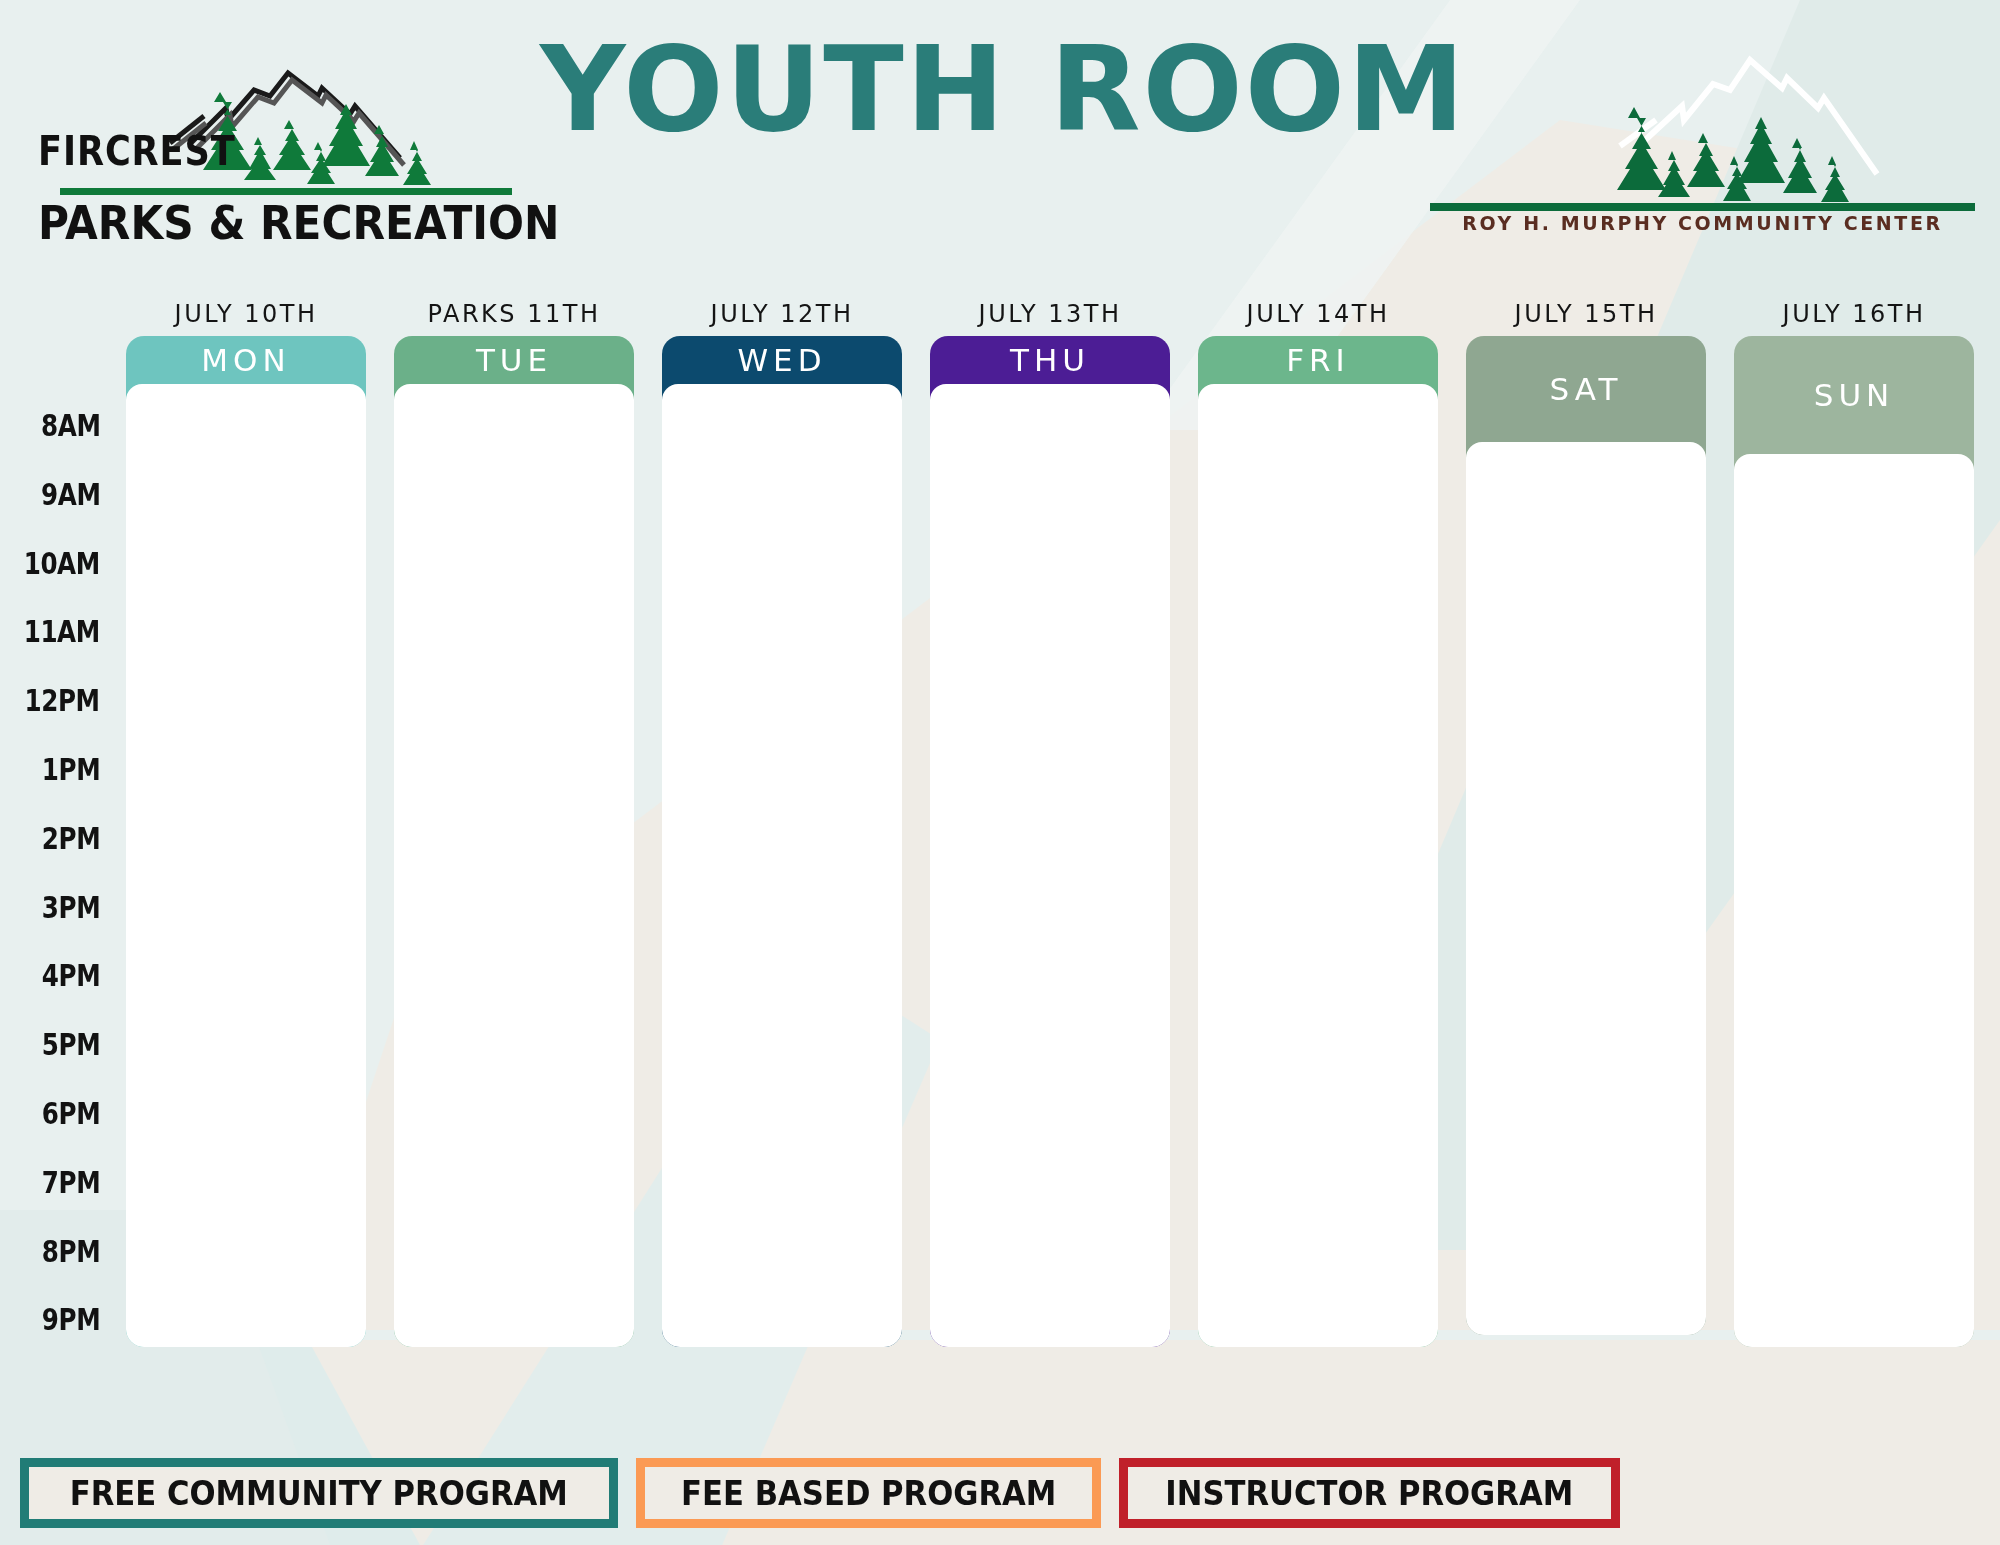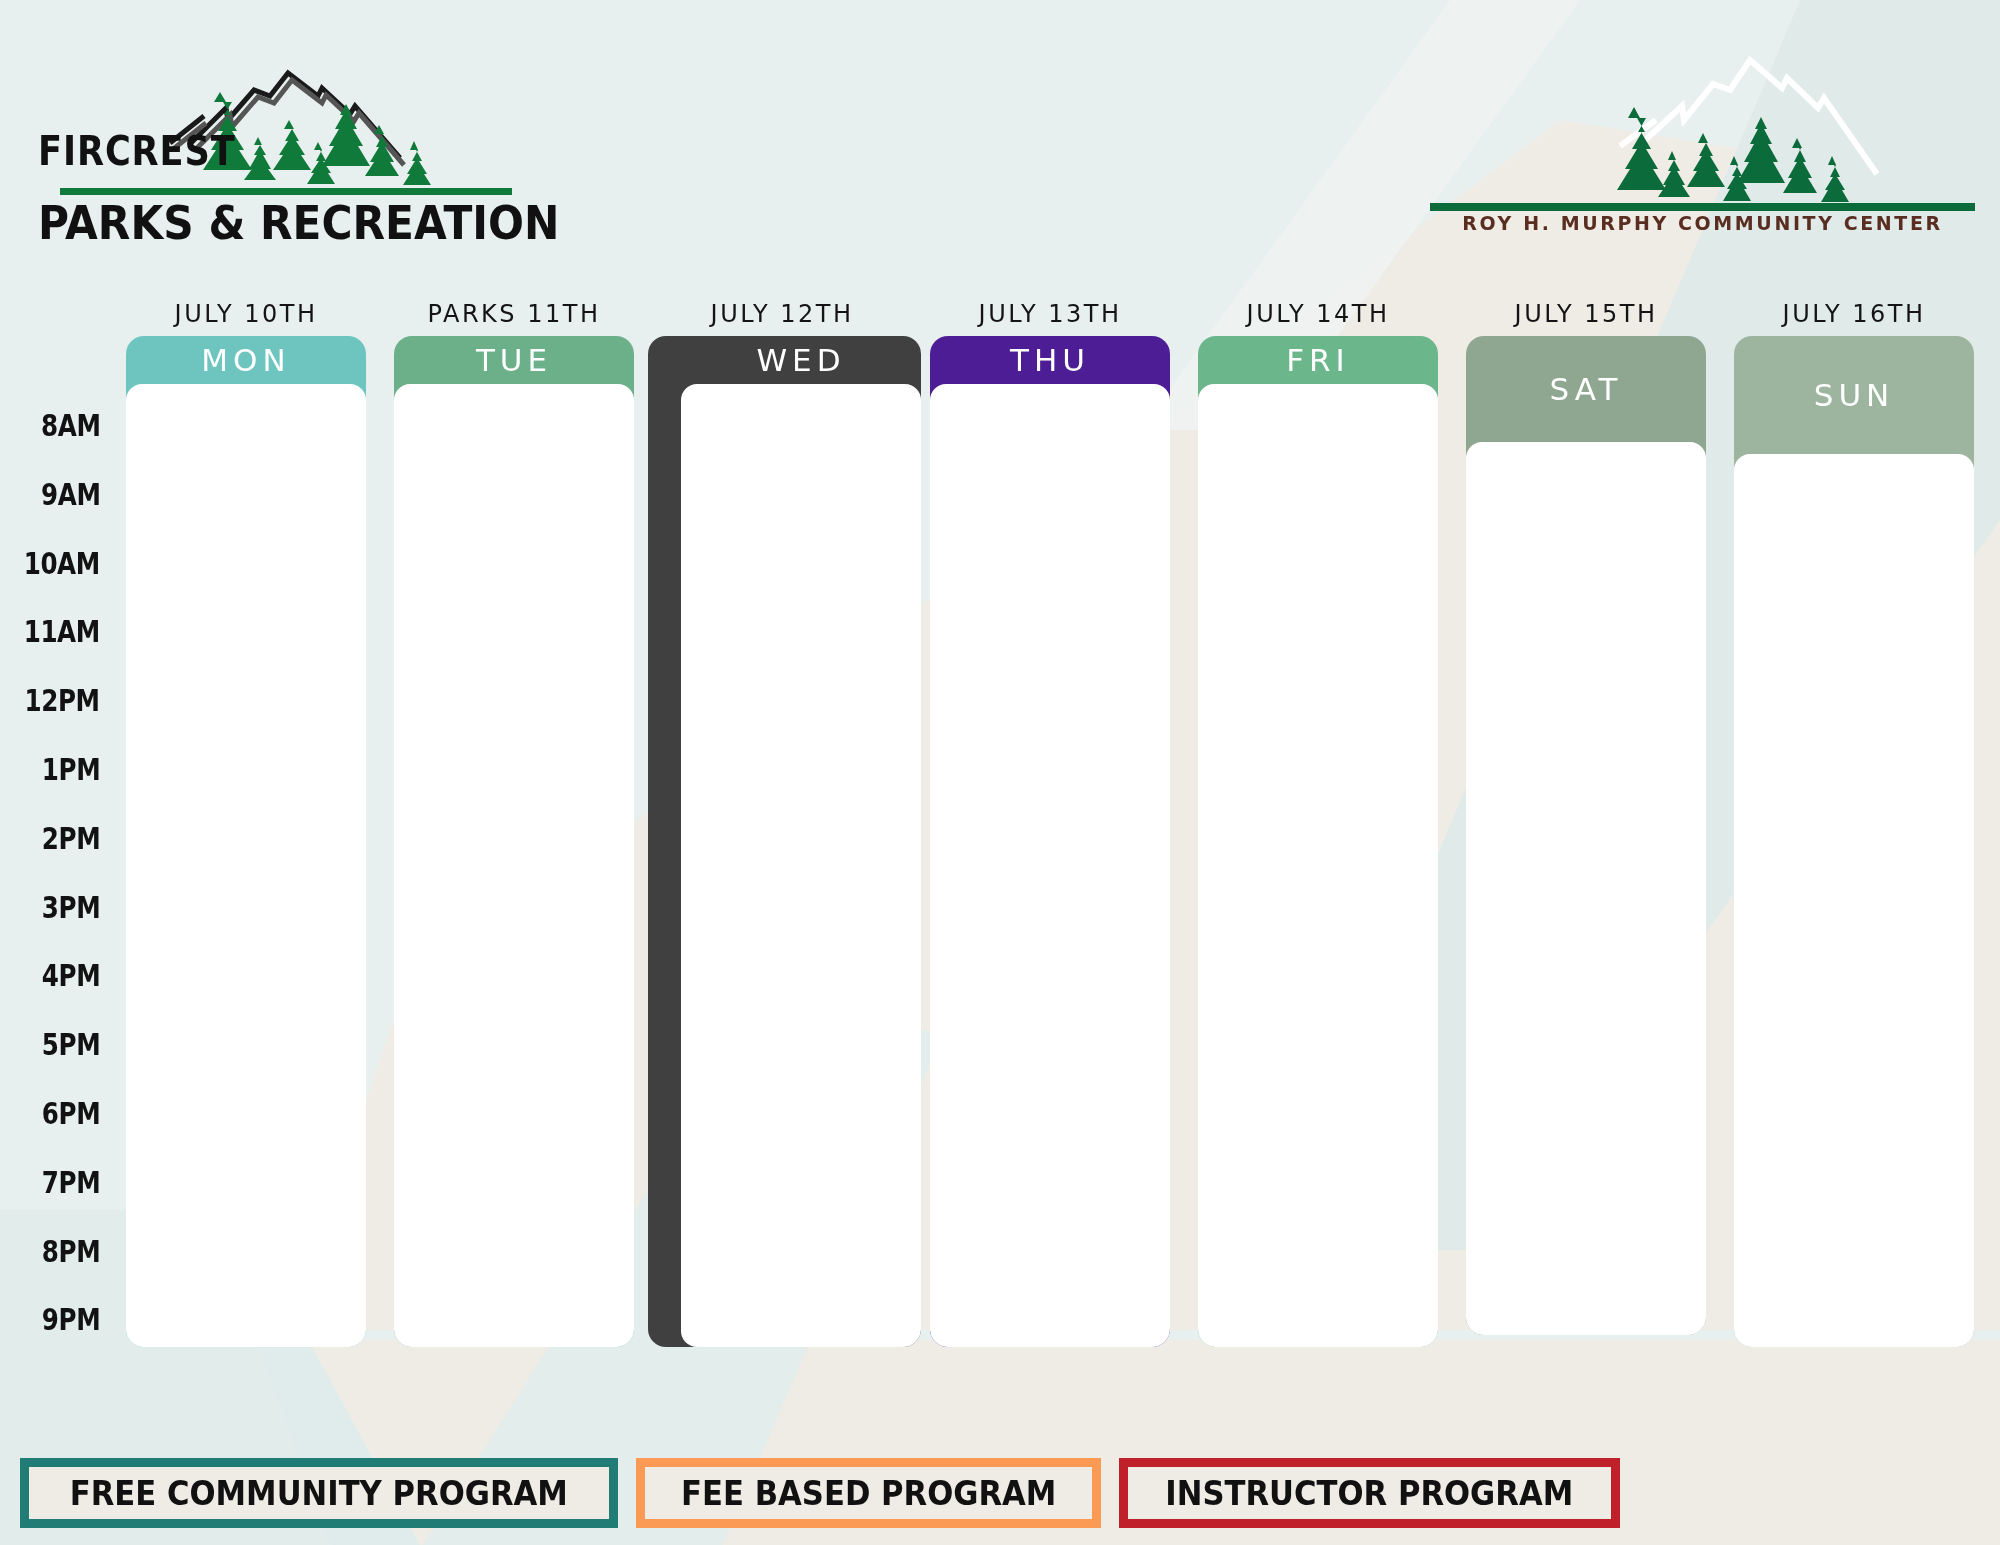--- a/index.html
+++ b/index.html
@@ -230,20 +230,21 @@
           <path d="M352,114 l5,-9 l5,9 l-3,0 l7,13 l-3,0 l9,15 l-4,0 l9,14 l-34,0 l9,-14 l-4,0 l9,-15 l-3,0 l7,-13 z"></path>
           <path d="M388,130 l4,-9 l4,9 l-2,0 l6,11 l-3,0 l8,13 l-3,0 l7,11 l-28,0 l7,-11 l-3,0 l8,-13 l-3,0 l6,-11 z"></path>
         </g>
 
         <rect x="38" y="168" width="452" height="7" fill="#0f7a3a"></rect>
       </svg>
       <div style="position:absolute;left:16px;top:108px;font-family:'DejaVu Sans',sans-serif;font-weight:700;font-size:40px;letter-spacing:1px;color:#111;transform:scaleX(.88);transform-origin:left center;">FIRCREST</div>
       <div style="position:absolute;left:16px;top:175px;font-family:'DejaVu Sans',sans-serif;font-weight:700;font-size:47px;letter-spacing:0px;color:#111;transform:scaleX(.9);transform-origin:left center;white-space:nowrap;">PARKS &amp; RECREATION</div>
     </div>
 
+    <div class="poster-title">YOUTH ROOM</div>
 
     <div class="logo-right">
       <svg width="545" height="205" viewBox="0 0 545 205" xmlns="http://www.w3.org/2000/svg">
         <g fill="none" stroke="#ffffff" stroke-width="6" stroke-linejoin="miter">
           <path d="M212,115 L252,78 L254,92 L283,56 L300,62 L320,32 L352,60 L357,50 L388,80 L394,70 L447,146"></path>
           <path d="M190,118 L226,92"></path>
         </g>
         <g fill="#0c6b3b">
           <path d="M198,90 l6,-11 l6,11 l-3,0 l8,14 l-4,0 l10,17 l-5,0 l12,20 l-5,0 l13,21 l-49,0 l13,-21 l-5,0 l12,-20 l-5,0 l10,-17 l-4,0 l8,-14 z"></path>
           <path d="M238,132 l4,-9 l4,9 l-2,0 l6,11 l-3,0 l8,14 l-3,0 l8,12 l-32,0 l8,-12 l-3,0 l8,-14 l-3,0 l6,-11 z"></path>
@@ -344,21 +345,21 @@
             <div class="slot"></div>
             <div class="slot"></div>
             <div class="slot"></div>
             <div class="slot"></div>
             <div class="slot"></div>
           </div>
         </div>
       </div>
       <div class="day-col">
         <div class="day-date">JULY 12TH</div>
-        <div class="day-card" style="background: #404040; padding-left: 33px;">
+        <div class="day-card" style="background: #0c4a6e;">
           <div class="day-name" style="height: 48px;">WED</div>
           <div class="day-slots" style="height: 963.2px;">
             <div class="slot"></div>
             <div class="slot"></div>
             <div class="slot"></div>
             <div class="slot"></div>
             <div class="slot"></div>
             <div class="slot"></div>
             <div class="slot"></div>
             <div class="slot"></div>

